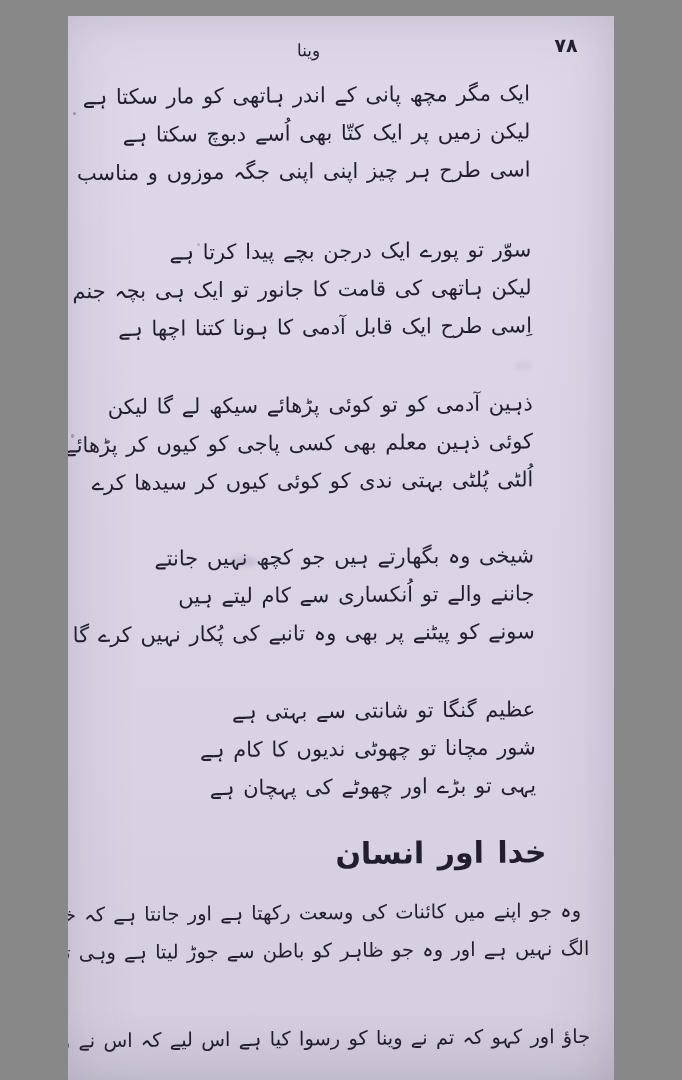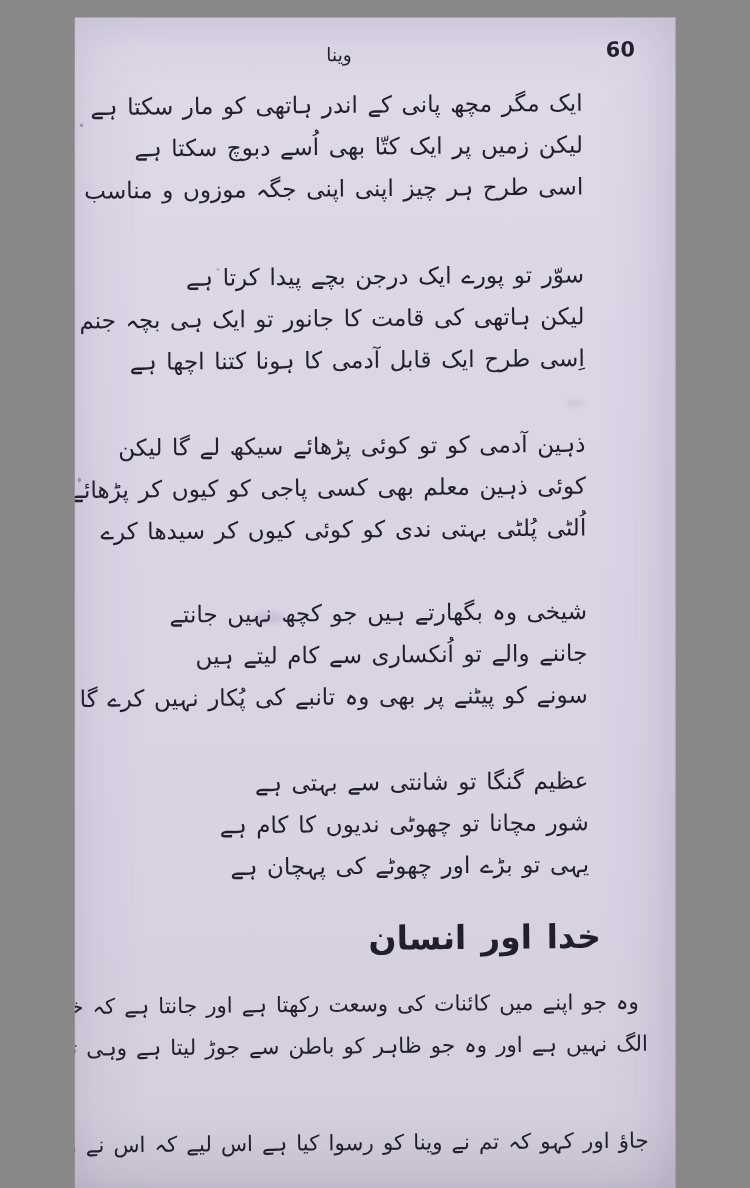--- a/index.html
+++ b/index.html
@@ -128,21 +128,21 @@
     pointer-events: none;
   }
 </style>
 </head>
 <body>
 
 <div class="page">
   <div class="content">
 
     <div class="book-title">وینا</div>
-    <div class="page-number">60</div>
+    <div class="page-number">۷۸</div>
 
     <div class="stanza stanza-1">
       <div class="verse-line">ایک مگر مچھ پانی کے اندر ہاتھی کو مار سکتا ہے</div>
       <div class="verse-line">لیکن زمیں پر ایک کتّا بھی اُسے دبوچ سکتا ہے</div>
       <div class="verse-line">اسی طرح ہر چیز اپنی اپنی جگہ موزوں و مناسب ہے</div>
     </div>
 
     <div class="stanza stanza-2">
       <div class="verse-line">سوّر تو پورے ایک درجن بچے پیدا کرتا ہے</div>
       <div class="verse-line">لیکن ہاتھی کی قامت کا جانور تو ایک ہی بچہ جنم دیتا ہے</div>

